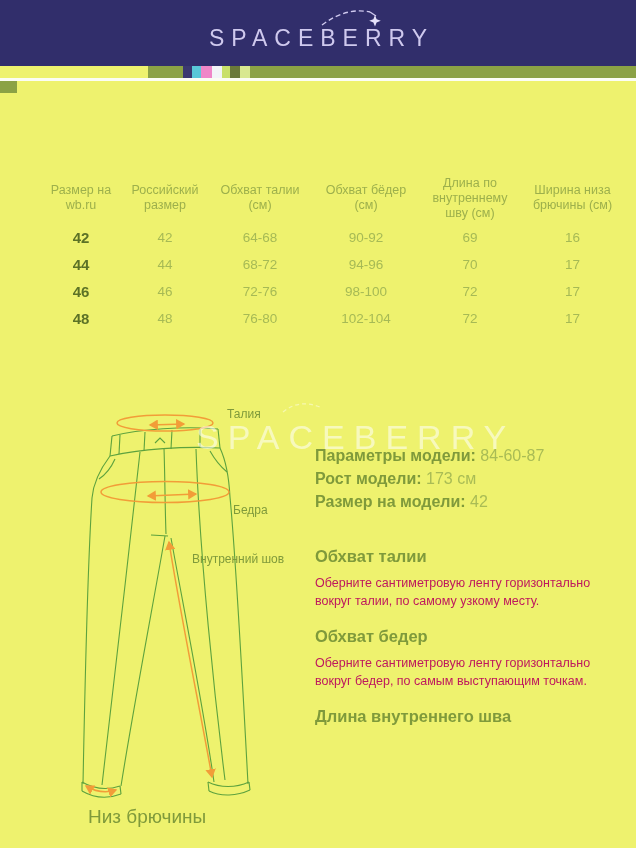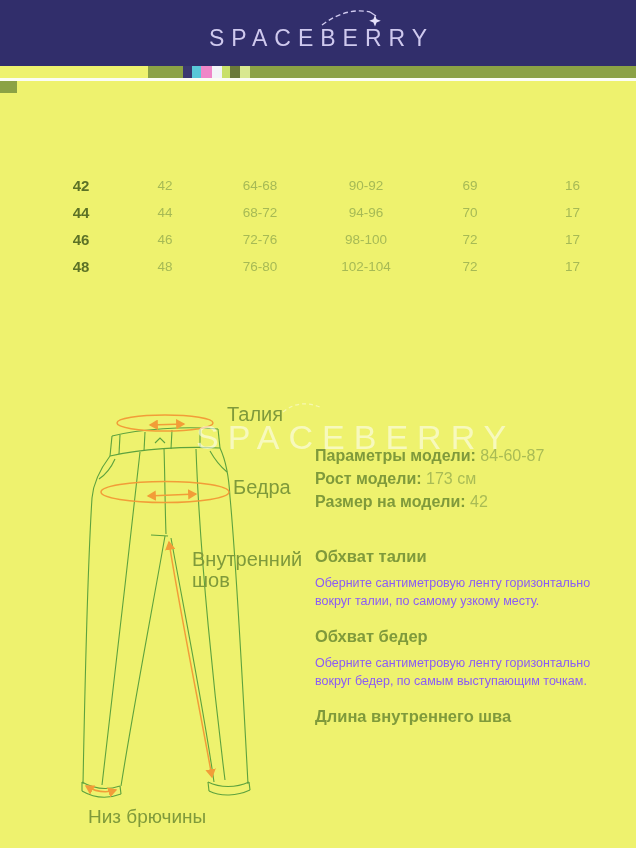--- a/index.html
+++ b/index.html
@@ -42,34 +42,34 @@
   .t-data{height:27px;align-items:center;}
   .t-data .dc{text-align:center;color:#a6ba55;font-size:13.5px;}
   .t-data .dc.first{color:#5c7226;font-size:15px;font-weight:700;}
   
   .pants-svg{position:absolute;left:0;top:0;width:636px;height:848px;pointer-events:none;}
   .watermark{
     position:absolute;left:196px;top:418px;
     font-size:34px;letter-spacing:9px;color:rgba(255,255,255,0.55);
     font-weight:400;white-space:nowrap;
   }
-  .diagram-label{position:absolute;color:#7f9a3b;font-size:20px;line-height:21px;}
+  .diagram-label{position:absolute;color:#7f9a3b;font-size:12px;line-height:21px;}
   .lbl-waist{left:227px;top:404px;}
-  .lbl-hips{left:233px;top:477px;}
+  .lbl-hips{left:233px;top:500px;}
   .lbl-innerseam{left:192px;top:549px;width:115px;}
   .lbl-legbottom{left:88px;top:806px;font-size:19px;}
   
   .info-panel{position:absolute;left:315px;top:444px;width:300px;}
   .info-line{font-size:16px;line-height:23px;}
   .info-line .lab{color:#7f9a3b;font-weight:700;text-align:right;}
   .info-line .val{color:#a9bc55;}
   .section{margin-top:15px;}
   .section.first{margin-top:32px;}
   .section-title{color:#7f9a3b;font-size:16.5px;font-weight:700;line-height:22px;}
-  .section-desc{margin-top:7px;color:#8b5cf6;font-size:12.5px;line-height:18px;width:288px;}
+  .section-desc{margin-top:7px;color:#be185d;font-size:12.5px;line-height:18px;width:288px;}
 </style>
 </head>
 <body>
 
 <div class="top-bar">
   <div class="logo">
     <svg class="logo-star" viewBox="0 0 70 26">
       <path d="M4,22 Q28,4 52,9" fill="none" stroke="#cfc9ee" stroke-width="1.4" stroke-dasharray="5 3"></path>
       <path d="M52,9 l6,4" fill="none" stroke="#cfc9ee" stroke-width="1.4"></path>
       <path d="M57,12 l1.6,4.2 l4.2,1.6 l-4.2,1.6 l-1.6,4.2 l-1.6,-4.2 l-4.2,-1.6 l4.2,-1.6 z" fill="#e6e2fa"></path>
@@ -83,20 +83,28 @@
 <div class="glitch g2"></div>
 <div class="glitch g3"></div>
 <div class="glitch g4"></div>
 <div class="glitch g5"></div>
 <div class="glitch g6"></div>
 <div class="glitch g7"></div>
 <div class="band-white"></div>
 <div class="corner-olive"></div>
 
 <div class="size-table">
+  <div class="t-row t-head">
+    <div class="hc">Размер на wb.ru</div>
+    <div class="hc">Российский размер</div>
+    <div class="hc">Обхват талии (см)</div>
+    <div class="hc">Обхват бёдер (см)</div>
+    <div class="hc">Длина по внутреннему шву (см)</div>
+    <div class="hc">Ширина низа брючины (см)</div>
+  </div>
   <div class="t-row t-data">
     <div class="dc first">42</div>
     <div class="dc">42</div>
     <div class="dc">64-68</div>
     <div class="dc">90-92</div>
     <div class="dc">69</div>
     <div class="dc">16</div>
   </div>
   <div class="t-row t-data">
     <div class="dc first">44</div>

